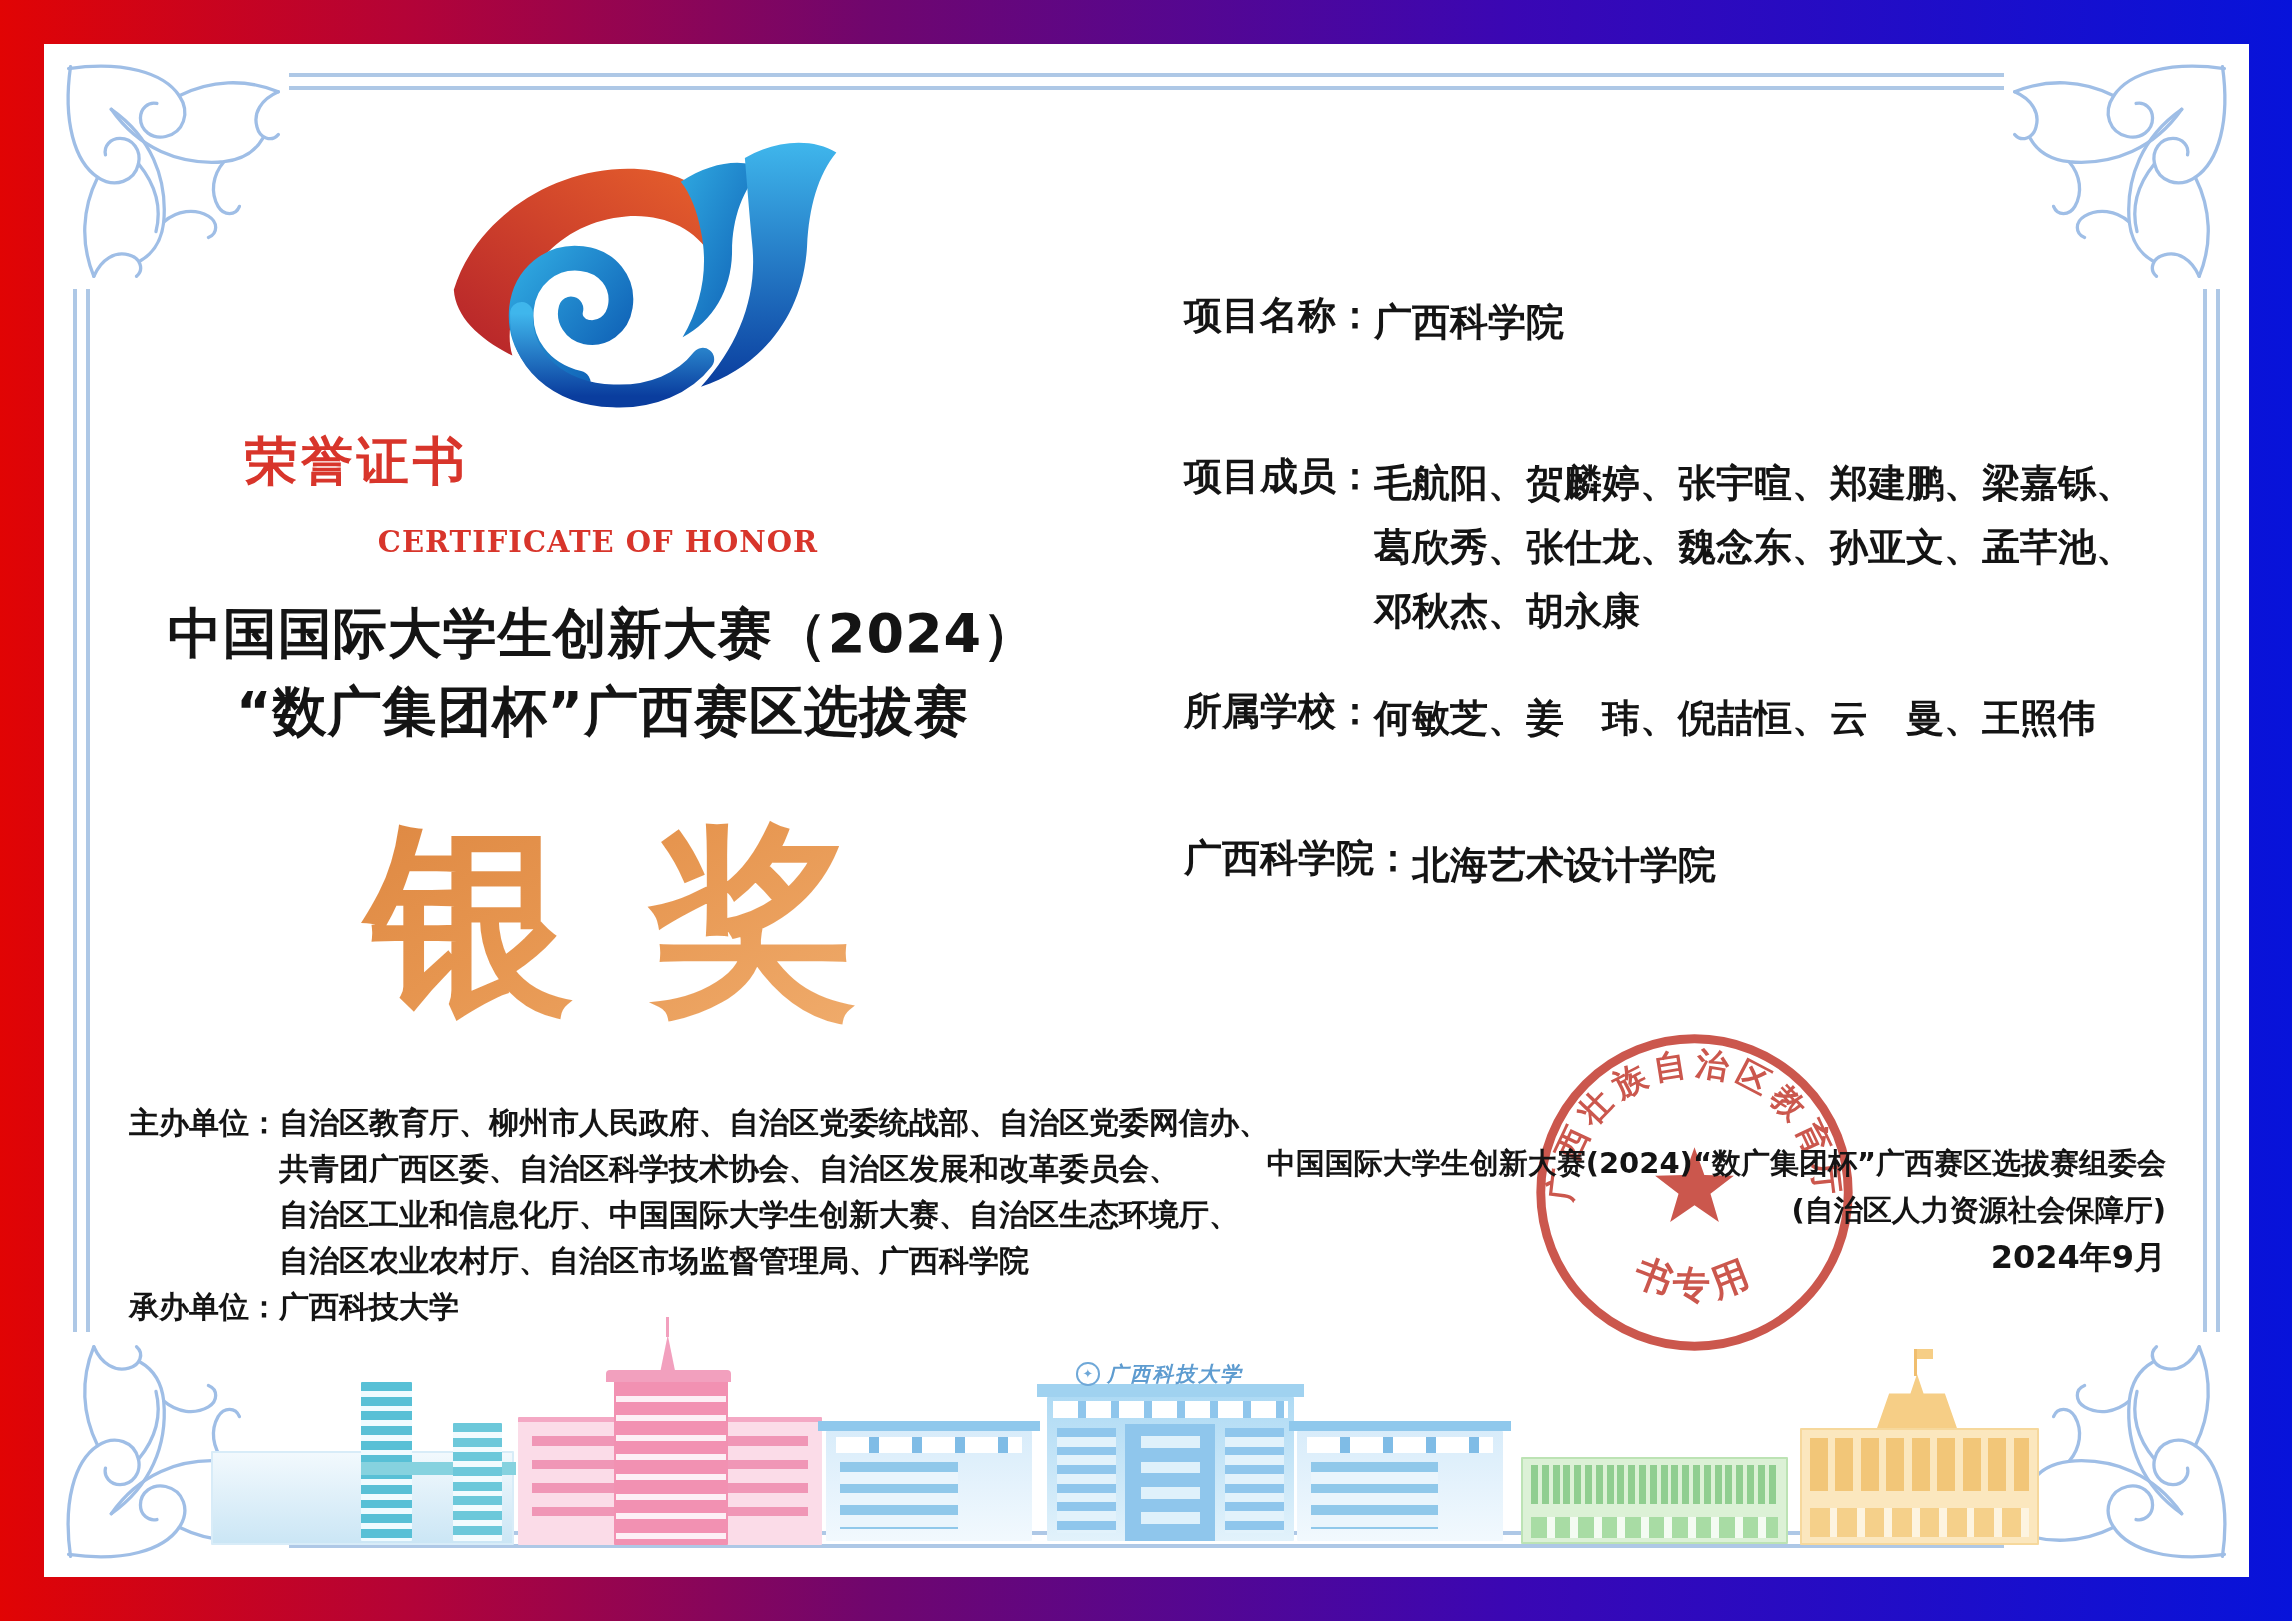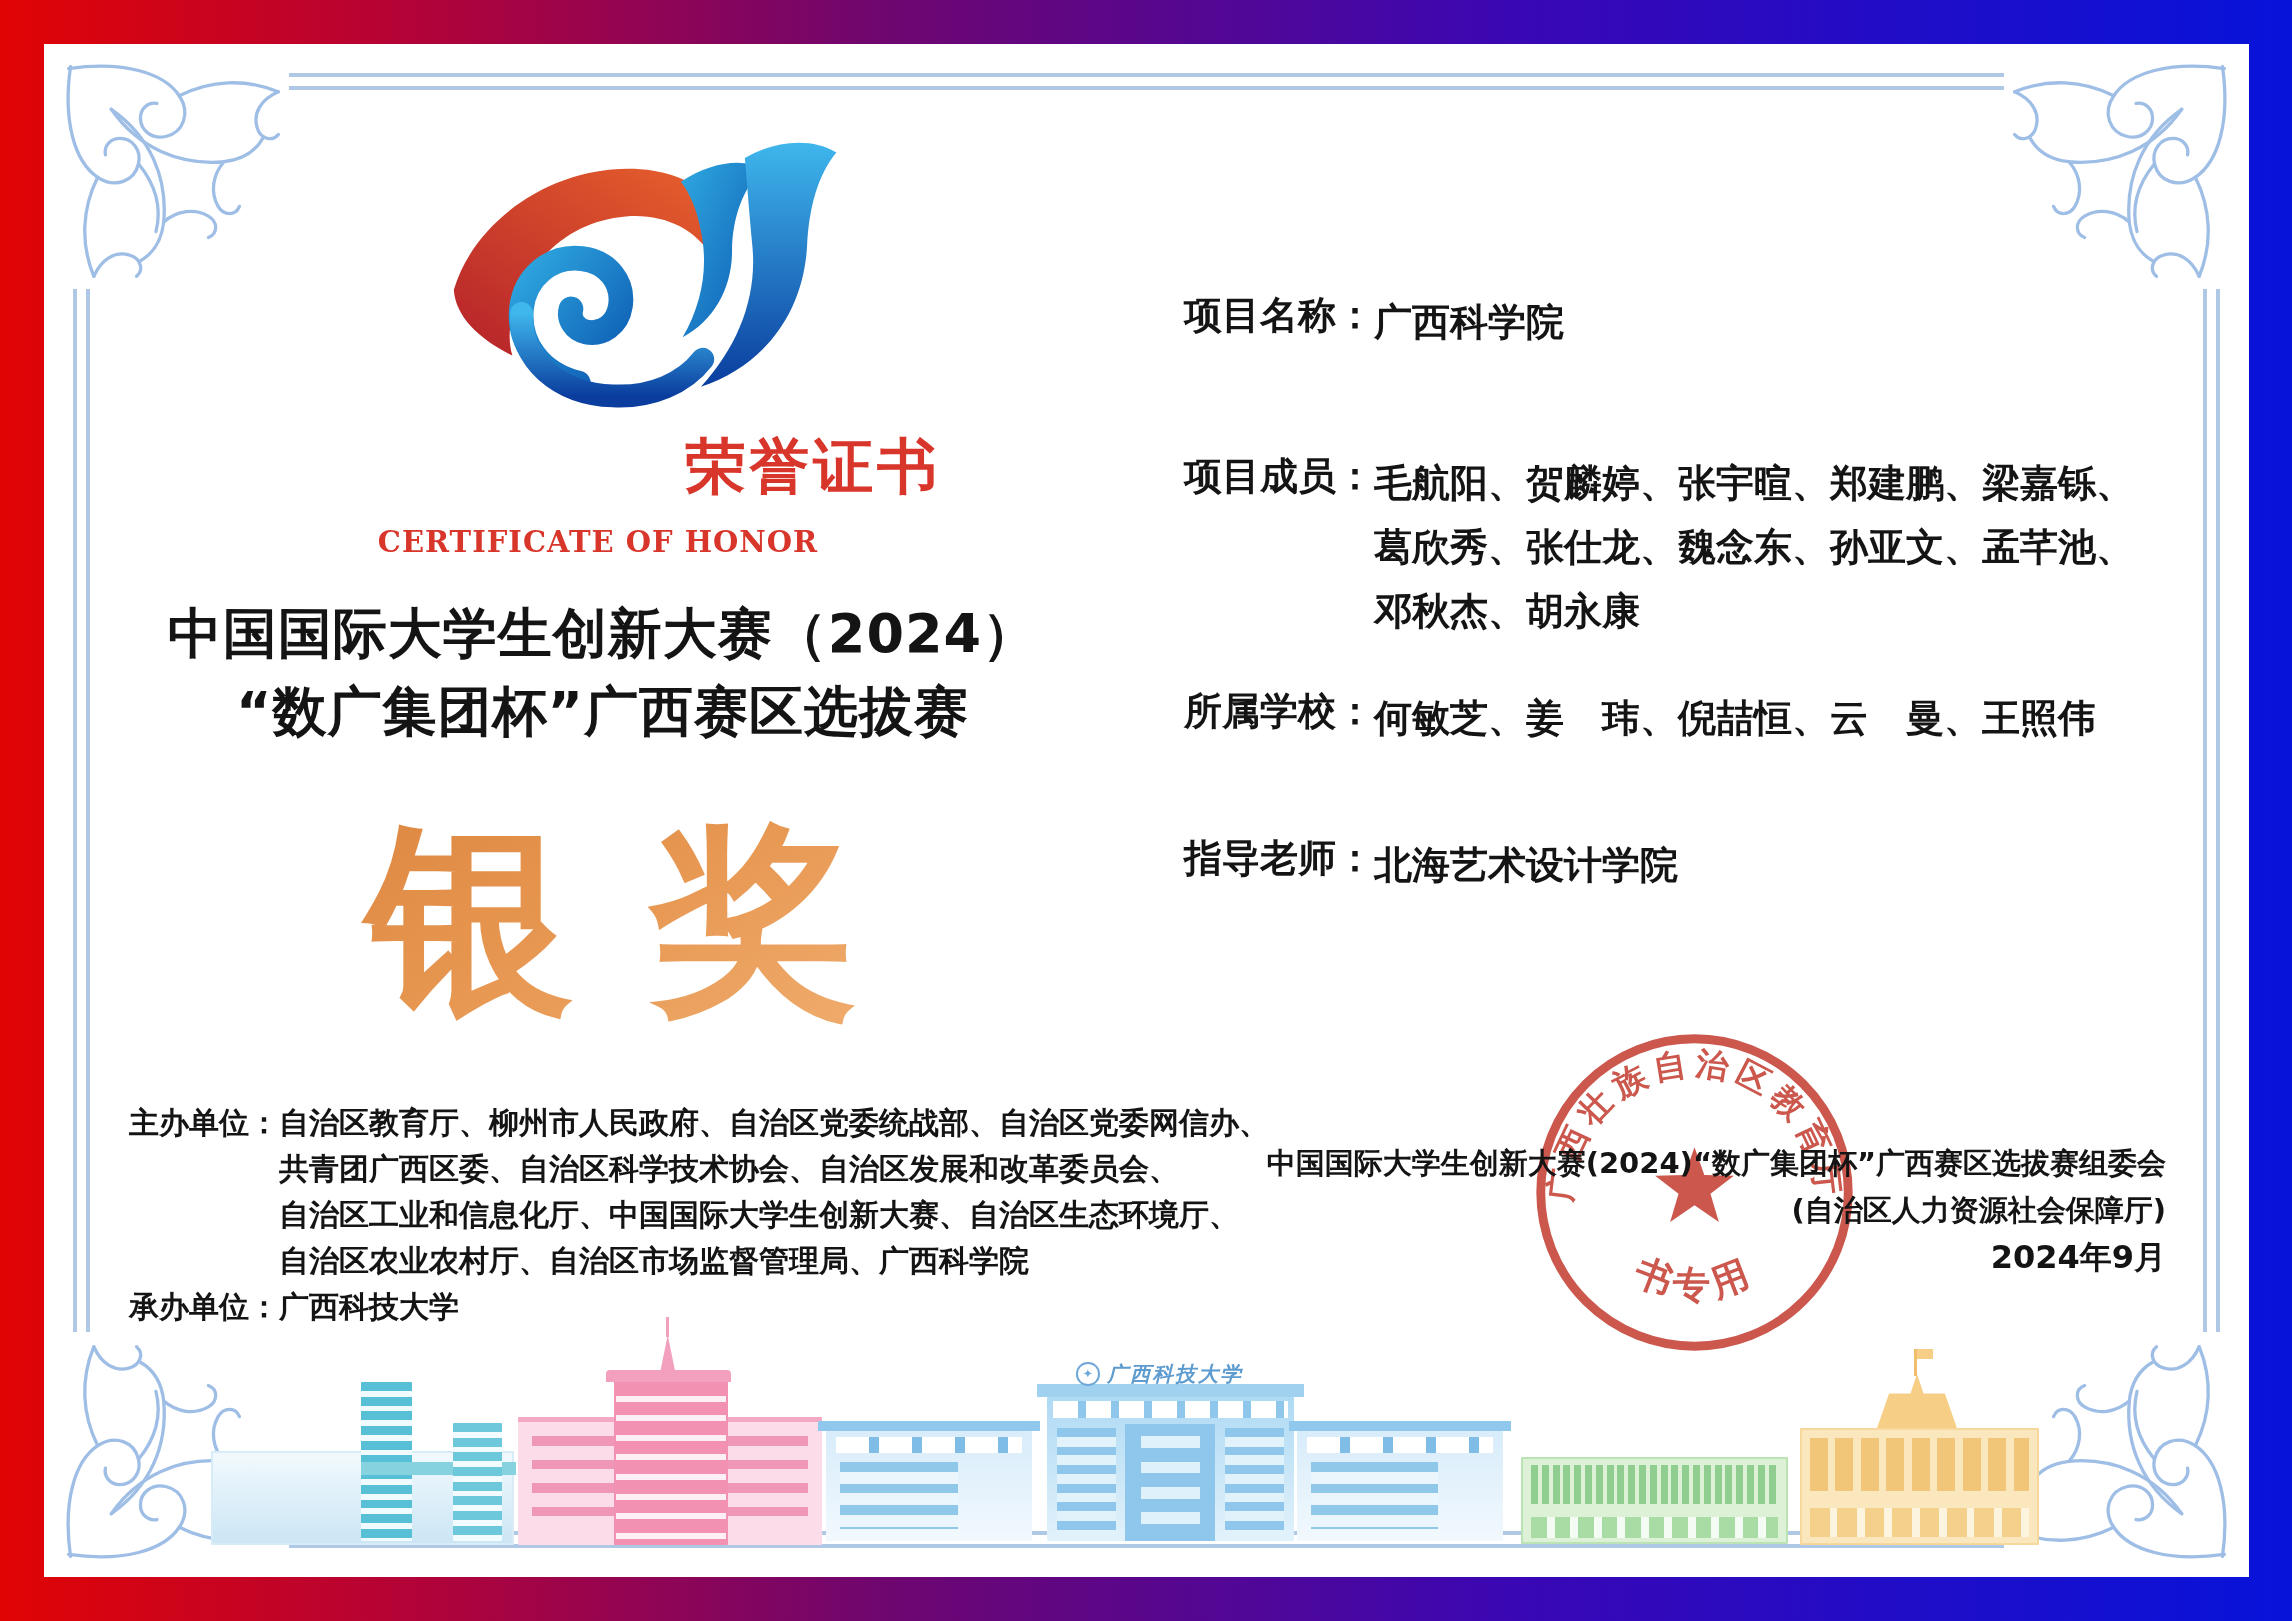--- a/index.html
+++ b/index.html
@@ -8,21 +8,21 @@
         background:linear-gradient(90deg,#e10404 0%,#b30338 18%,#70066e 38%,#3a07b4 66%,#0713da 100%);}
   .paper{position:absolute;inset:44px;background:#ffffff;}
   .abs{position:absolute;}
   
   .lace-line{position:absolute;background:#AEC8E6;}
   .lh{height:3.9px;left:289px;right:289px;}
   .lv{width:3.9px;top:289px;bottom:289px;}
   .flourish{position:absolute;width:233px;height:233px;}
   
   .serif{font-family:"DejaVu Serif",serif;}
-  .title-cn{left:235px;top:427px;width:706px;text-align:right;font-size:60px;font-weight:700;
+  .title-cn{left:245px;top:427px;width:706px;text-align:left;font-size:52px;font-weight:700;
             letter-spacing:3.9px;color:#D8352B;}
   .title-en{left:245px;top:525px;width:706px;text-align:center;font-size:29px;font-weight:700;
             letter-spacing:1px;color:#D8352B;}
   .comp-line{left:39px;width:1127px;text-align:center;font-size:54px;font-weight:900;color:#141414;letter-spacing:1px;}
   .award{left:54px;top:784px;width:1117px;text-align:center;font-size:206px;font-weight:700;
          letter-spacing:78px;text-indent:78px;
          background:linear-gradient(150deg,#D9803A 8%,#E6954F 45%,#F4B679 92%);
          -webkit-background-clip:text;background-clip:text;color:transparent;}
   .field-row{position:absolute;left:1184px;width:970px;display:flex;align-items:flex-start;
              font-size:38px;color:#141414;}
@@ -181,21 +181,21 @@
       <span class="vline">毛航阳、贺麟婷、张宇暄、郑建鹏、梁嘉铄、</span>
       <span class="vline">葛欣秀、张仕龙、魏念东、孙亚文、孟芊池、</span>
       <span class="vline">邓秋杰、胡永康</span>
     </span>
   </div>
   <div class="field-row" style="top:686px">
     <span class="field-label">所属学校：</span>
     <span class="field-value">何敏芝、姜　玮、倪喆恒、云　曼、王照伟</span>
   </div>
   <div class="field-row" style="top:833px">
-    <span class="field-label">指导老师：</span>
+    <span class="field-label">广西科学院：</span>
     <span class="field-value">北海艺术设计学院</span>
   </div>
 
   <div class="org">
     <div class="org-row">
       <span class="org-label">主办单位：</span>
       <span>
         <span style="display:block">自治区教育厅、柳州市人民政府、自治区党委统战部、自治区党委网信办、</span>
         <span style="display:block">共青团广西区委、自治区科学技术协会、自治区发展和改革委员会、</span>
         <span style="display:block">自治区工业和信息化厅、中国国际大学生创新大赛、自治区生态环境厅、</span>

